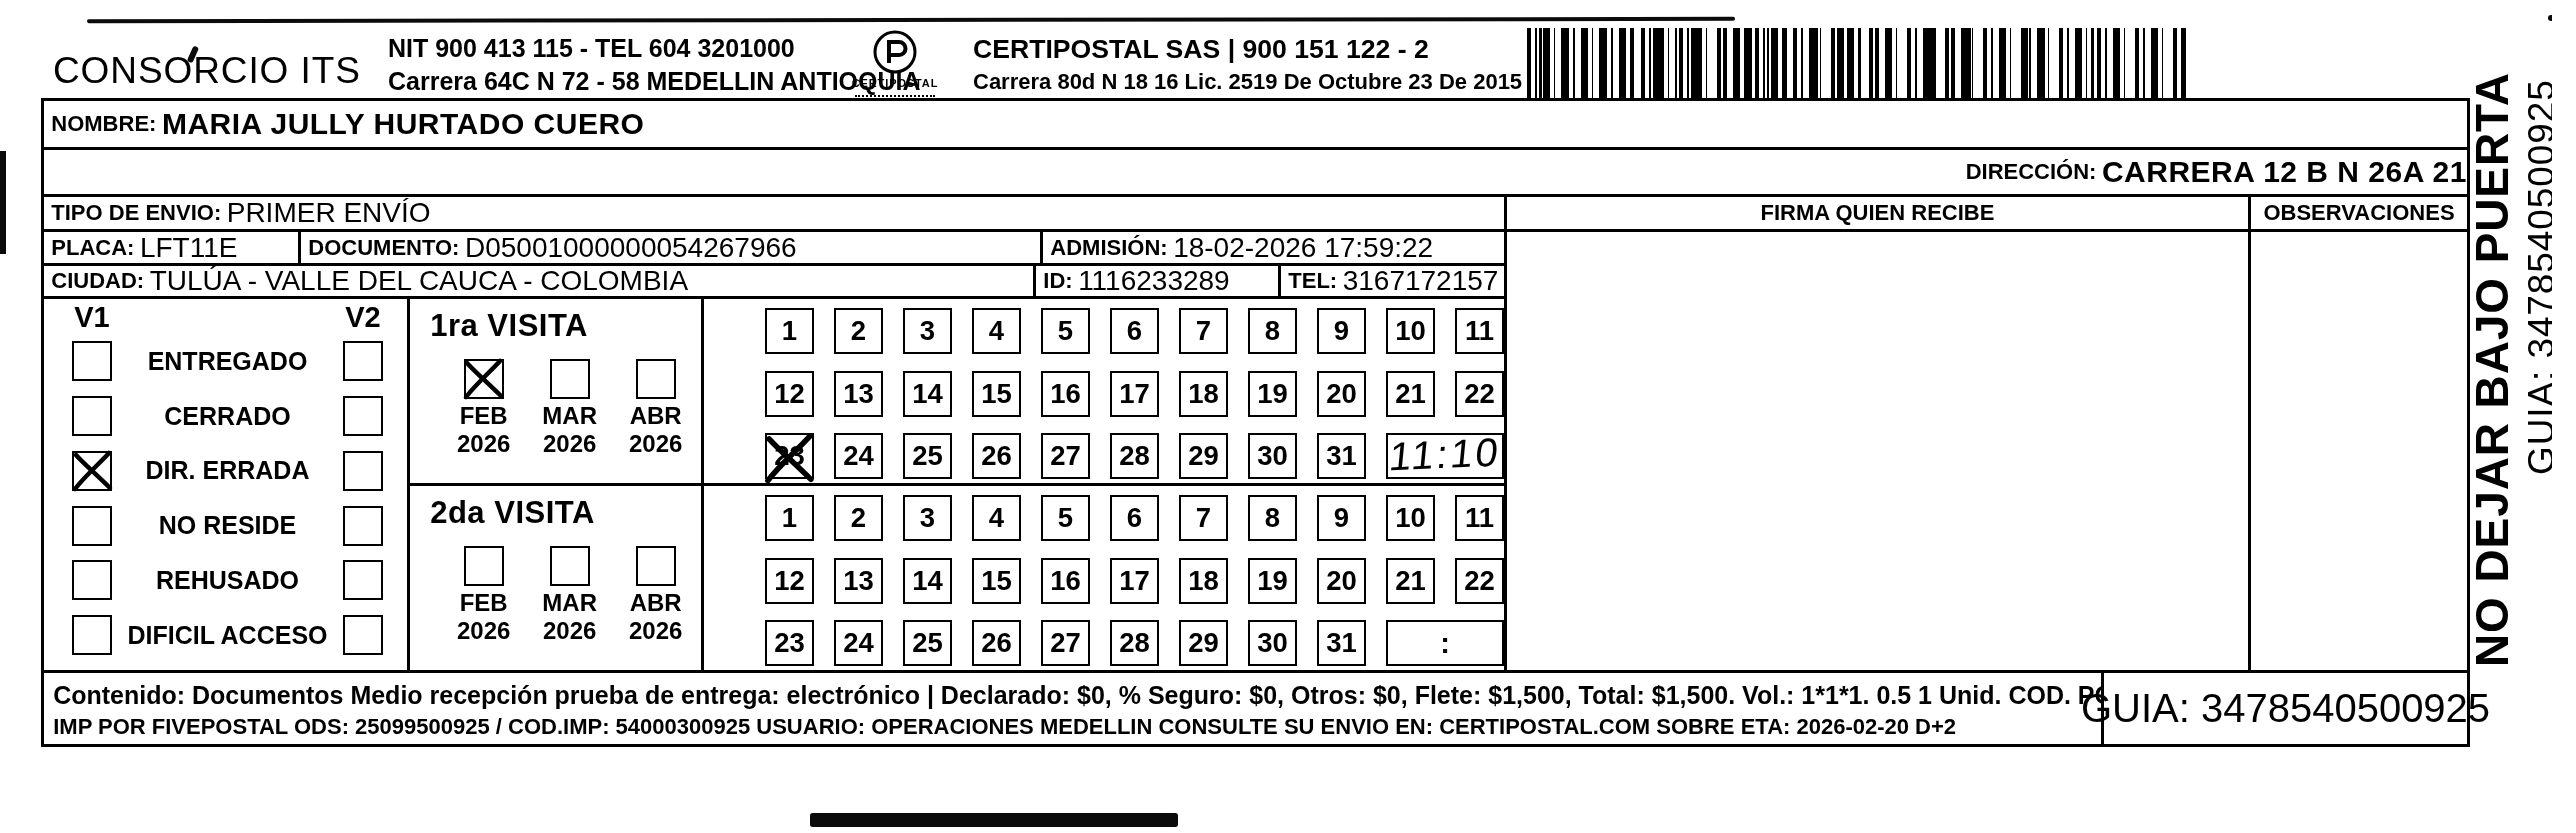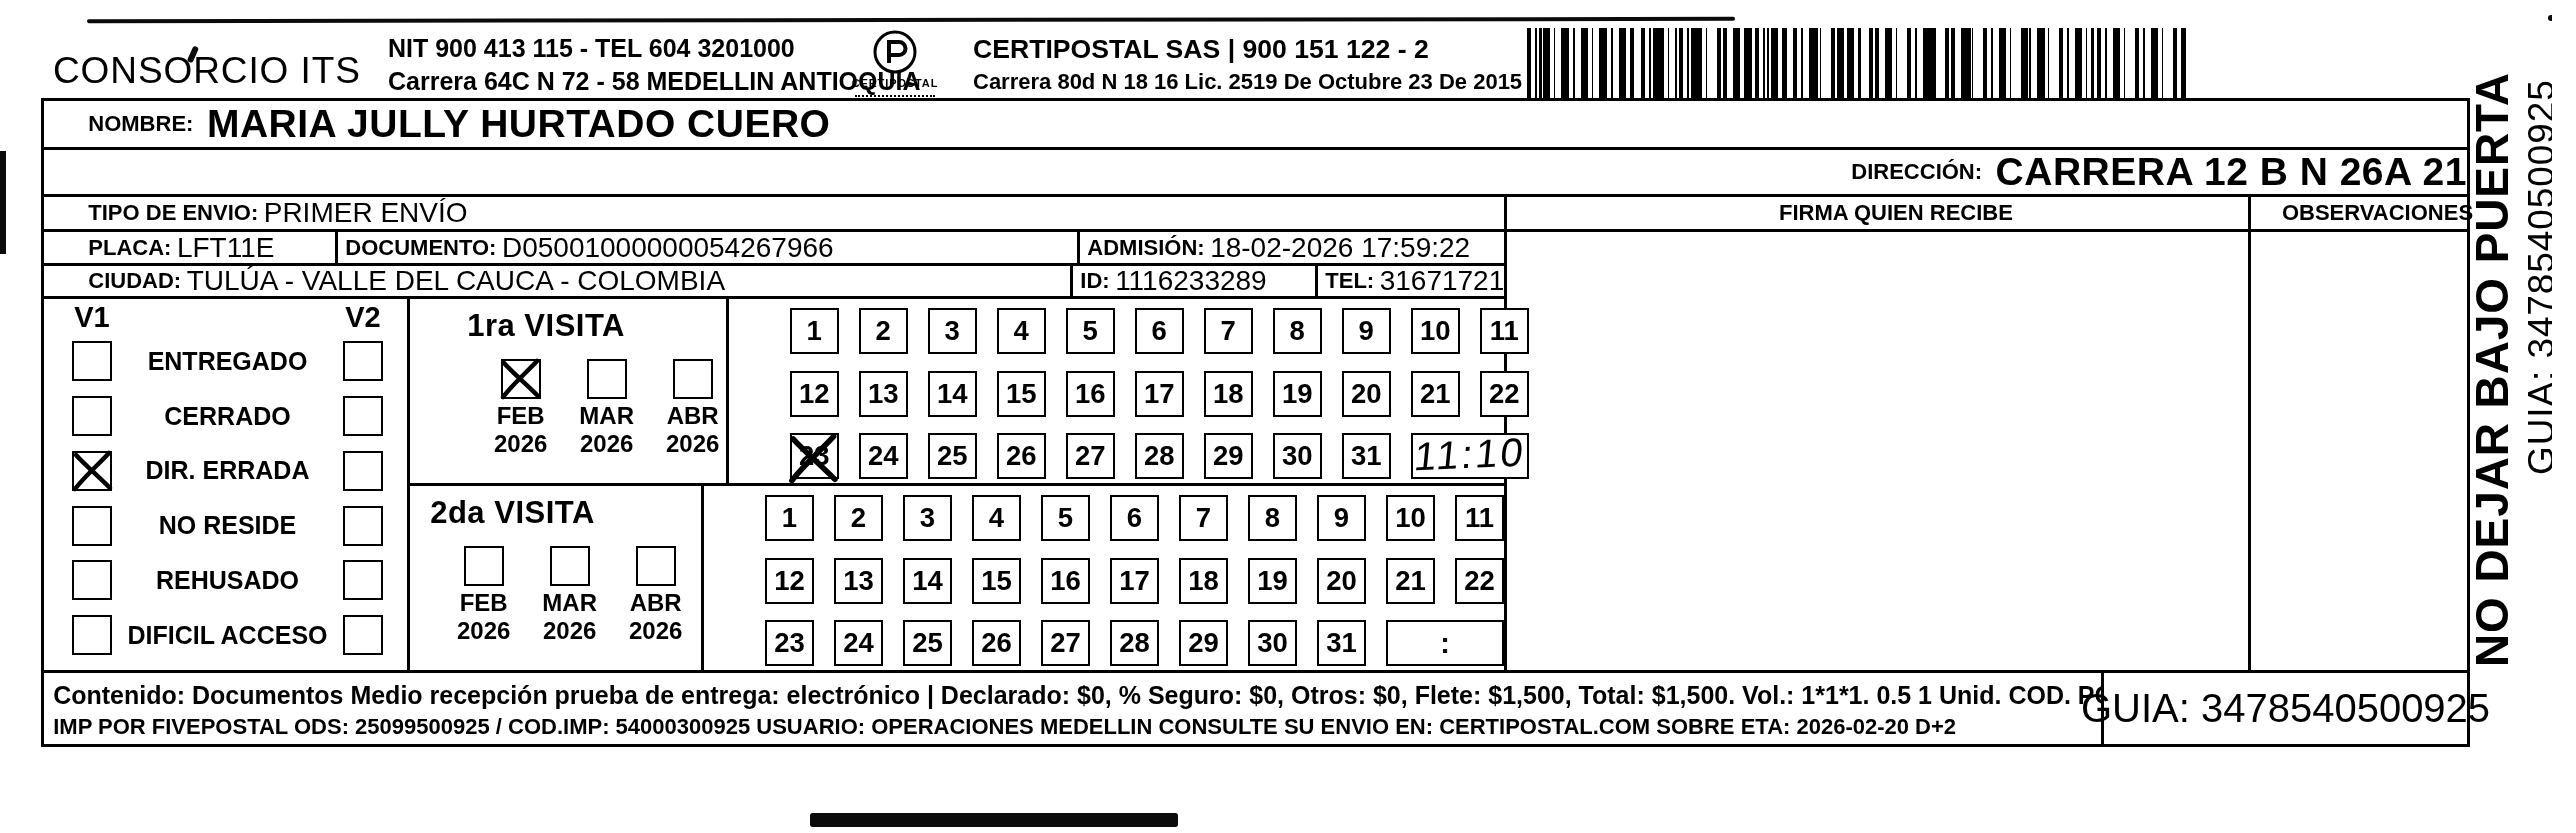--- a/index.html
+++ b/index.html
@@ -33,25 +33,25 @@
     background-image:
       repeating-linear-gradient(90deg,#000 0 3.7px,transparent 3.7px 8.2px,#000 8.2px 10px,transparent 10px 16.5px,#000 16.5px 23px,transparent 23px 26.6px,#000 26.6px 28px,transparent 28px 38px),
       repeating-linear-gradient(90deg,transparent 0 12px,#000 12px 14.7px,transparent 14.7px 34px,#000 34px 41px,transparent 41px 56px,#000 56px 58px,transparent 58px 72px,#000 72px 76px,transparent 76px 92px);
   }
   
   .form{
     position:absolute;left:41px;top:98px;width:2429px;height:649px;
     border:3.7px solid #000;box-sizing:border-box;display:flex;flex-direction:column;background:#fff;
   }
   .row{display:flex;align-items:center;box-sizing:border-box;}
-  .bb{border-bottom:3.7px solid #000;padding-left:37px;}
+  .bb{border-bottom:3.7px solid #000;}
   .br{border-right:3.7px solid #000;}
   .bl{border-left:3.7px solid #000;}
   .lbl{font-size:22px;font-weight:700;white-space:nowrap;padding:0 5.5px 0 7.3px;}
-  .val{font-size:39px;font-weight:700;white-space:nowrap;letter-spacing:0.5px;margin-left:8px;}
+  .val{font-size:30px;font-weight:700;white-space:nowrap;letter-spacing:0.5px;}
   .val-sm{font-size:28px;font-weight:400;white-space:nowrap;}
   .r-nombre{height:49px;}
   .r-direccion{height:47px;justify-content:flex-end;}
   .mid{flex:1;display:flex;min-height:0;}
   .leftcol{width:1460px;display:flex;flex-direction:column;box-sizing:border-box;}
   .r-tipo{height:35px;}
   .r-placa{height:34px;text-align:right;}
   .r-ciudad{height:33px;}
   .cell{display:flex;align-items:center;box-sizing:border-box;height:100%;overflow:hidden;}
   .c-placa{width:257px;}

